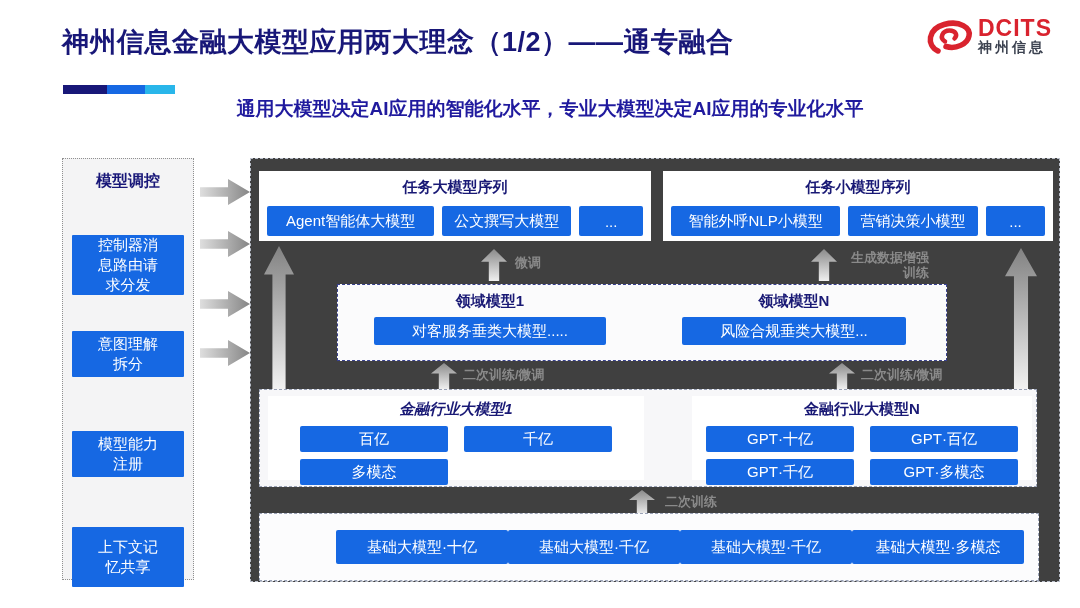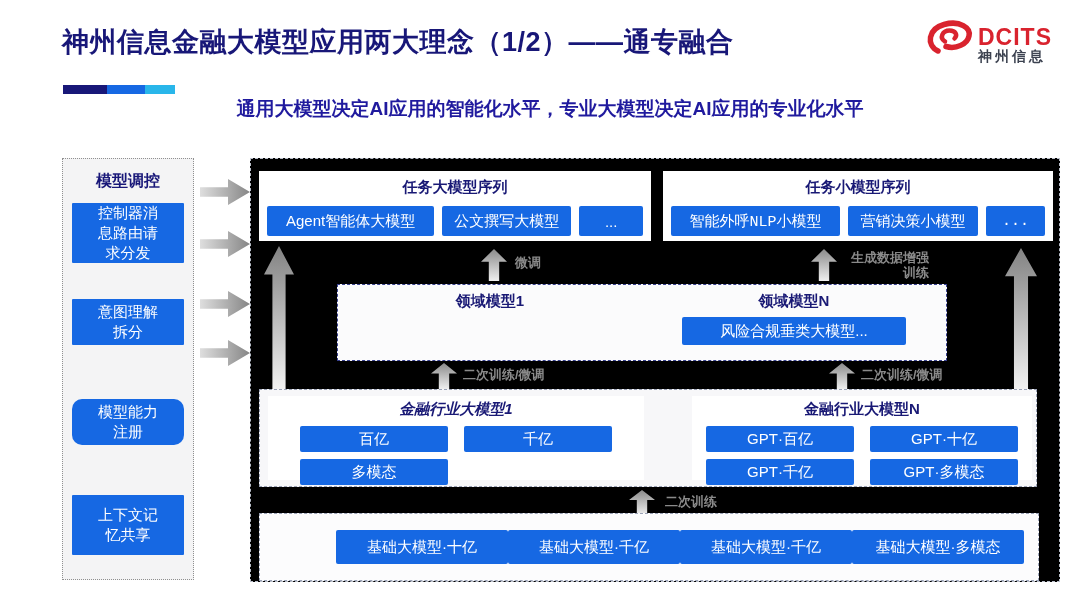--- a/index.html
+++ b/index.html
@@ -6,58 +6,58 @@
   .stage{position:relative;width:1080px;height:608px;background:#ffffff;overflow:hidden;margin:0 auto;}
 
   
   .title{position:absolute;left:62px;top:24px;font-size:27px;font-weight:800;color:#181778;letter-spacing:0.5px;white-space:nowrap;}
   .accent-bar{position:absolute;left:63px;top:85px;height:9px;display:flex;}
   .accent-bar span{display:block;height:100%;}
   .seg-navy{width:44px;background:#181778;}
   .seg-blue{width:38px;background:#1668e3;}
   .seg-cyan{width:30px;background:#29b6ea;}
   .subtitle{position:absolute;left:110px;top:96px;width:880px;text-align:center;font-size:19px;font-weight:bold;color:#201a9e;white-space:nowrap;}
-  .logo{position:absolute;right:28px;top:16px;display:flex;align-items:flex-end;gap:4px;}
+  .logo{position:absolute;right:28px;top:16px;display:flex;align-items:flex-start;gap:4px;}
   .logo-text{display:flex;flex-direction:column;line-height:1.05;}
   .logo-en{font-size:23px;font-weight:800;color:#d9232e;letter-spacing:1px;}
   .logo-cn{font-size:14px;font-weight:bold;color:#3c4250;letter-spacing:3px;}
 
   
   .sidebar{position:absolute;left:62px;top:158px;width:132px;height:422px;border:1px dotted #909090;background:#f4f4f5;box-sizing:border-box;}
   .sidebar-title{position:absolute;left:0;right:0;top:12px;text-align:center;font-size:16px;font-weight:bold;color:#181778;}
-  .side-box{position:absolute;left:9px;right:9px;background:#1668e3;color:#fff;font-size:15px;line-height:1.35;display:flex;align-items:center;justify-content:center;text-align:center;border-radius:1px;padding:2px 20px;box-sizing:border-box;}
+  .side-box{position:absolute;left:9px;right:9px;background:#1668e3;color:#fff;font-size:15px;line-height:1.35;display:flex;align-items:center;justify-content:center;text-align:center;border-radius:1px;padding:2px 20px;box-sizing:border-box;margin-top:32px;}
   .sb1{top:44px;height:60px;}
   .sb2{top:140px;height:46px;}
-  .sb3{top:240px;height:46px;border-radius:10px;}
+  .sb3{top:240px;height:46px;}
   .sb4{top:336px;height:60px;}
 
   
   .arrow-right{position:absolute;width:50px;height:26px;background:linear-gradient(to right,#dedede,#868686);
     clip-path:polygon(0 32%,56% 32%,56% 0,100% 50%,56% 100%,56% 68%,0 68%);}
   .ar1{left:200px;top:179px;}
   .ar2{left:200px;top:231px;}
   .ar3{left:200px;top:291px;}
   .ar4{left:200px;top:340px;}
   .arrow-up-tall{position:absolute;background:linear-gradient(to bottom,#828282,#f2f2f2);
     clip-path:polygon(50% 0,100% 20%,72% 20%,72% 100%,28% 100%,28% 20%,0 20%);}
   .arrow-up-small{position:absolute;background:linear-gradient(to bottom,#8a8a8a,#efefef);
     clip-path:polygon(50% 0,100% 40%,70% 40%,70% 100%,30% 100%,30% 40%,0 40%);}
 
   
-  .main{position:absolute;left:250px;top:158px;width:810px;height:424px;border:1px dashed #b9bec9;background:#000000;box-sizing:border-box;}
+  .main{position:absolute;left:250px;top:158px;width:810px;height:424px;border:1px dashed #b9bec9;background:#404040;box-sizing:border-box;}
   .panel{position:absolute;background:#ffffff;}
   .panel-title{text-align:center;font-size:15px;font-weight:bold;color:#191975;padding-top:7px;}
   .btn{background:#1668e3;color:#ffffff;font-size:15px;display:flex;align-items:center;justify-content:center;border-radius:2px;text-align:center;white-space:nowrap;}
   .btn-row{display:flex;justify-content:center;gap:8px;margin-top:9px;padding:0 8px;}
   .btn-row .btn{height:30px;}
   .glabel{position:absolute;color:#8a8a8a;font-size:13px;font-weight:600;line-height:1.15;}
 
   
   .panelA{left:8px;top:12px;width:392px;height:70px;}
-  .panelB{left:412px;top:12px;width:390px;height:70px;font-family:Liberation Mono, monospace;}
+  .panelB{left:412px;top:12px;width:390px;height:70px;}
   .w-agent{width:168px;} .w-gongwen{width:130px;} .w-dots{width:64px;}
   .w-nlp{width:172px;} .w-yingxiao{width:132px;} .w-dots2{width:60px;}
 
   
   .domain{position:absolute;left:86px;top:125px;width:610px;height:77px;border:1px dashed #39418f;background:#fbfbfc;box-sizing:border-box;display:flex;}
   .domain-col{flex:1;display:flex;flex-direction:column;align-items:center;}
   .domain-col .btn{height:28px;margin-top:6px;}
   .w-duike{width:232px;} .w-fengxian{width:224px;}
 
   
@@ -137,20 +137,21 @@
 
     <div class="arrow-up-small" style="left:230px;top:90px;width:26px;height:32px;"></div>
     <div class="glabel" style="left:264px;top:97px;">微调</div>
 
     <div class="arrow-up-small" style="left:560px;top:90px;width:26px;height:32px;"></div>
     <div class="glabel" style="left:594px;top:92px;width:84px;text-align:right;">生成数据增强训练</div>
 
     <div class="domain">
       <div class="domain-col">
         <div class="panel-title">领域模型1</div>
+        <div class="btn w-duike">对客服务垂类大模型.....</div>
       </div>
       <div class="domain-col">
         <div class="panel-title">领域模型N</div>
         <div class="btn w-fengxian">风险合规垂类大模型...</div>
       </div>
     </div>
 
     <div class="arrow-up-small" style="left:180px;top:204px;width:26px;height:26px;"></div>
     <div class="glabel" style="left:212px;top:209px;">二次训练/微调</div>
     <div class="arrow-up-small" style="left:578px;top:204px;width:26px;height:26px;"></div>
@@ -161,22 +162,22 @@
         <div class="panel-title" style="padding-top:4px;font-style:italic;">金融行业大模型1</div>
         <div class="grid2x2">
           <div class="btn">百亿</div>
           <div class="btn">千亿</div>
           <div class="btn">多模态</div>
         </div>
       </div>
       <div class="ind-panel ind2">
         <div class="panel-title" style="padding-top:4px;">金融行业大模型N</div>
         <div class="grid2x2">
+          <div class="btn">GPT·十亿</div>
           <div class="btn">GPT·百亿</div>
-          <div class="btn">GPT·十亿</div>
           <div class="btn">GPT·千亿</div>
           <div class="btn">GPT·多模态</div>
         </div>
       </div>
     </div>
 
     <div class="arrow-up-small" style="left:378px;top:331px;width:26px;height:25px;"></div>
     <div class="glabel" style="left:414px;top:336px;">二次训练</div>
 
     <div class="foundation">

